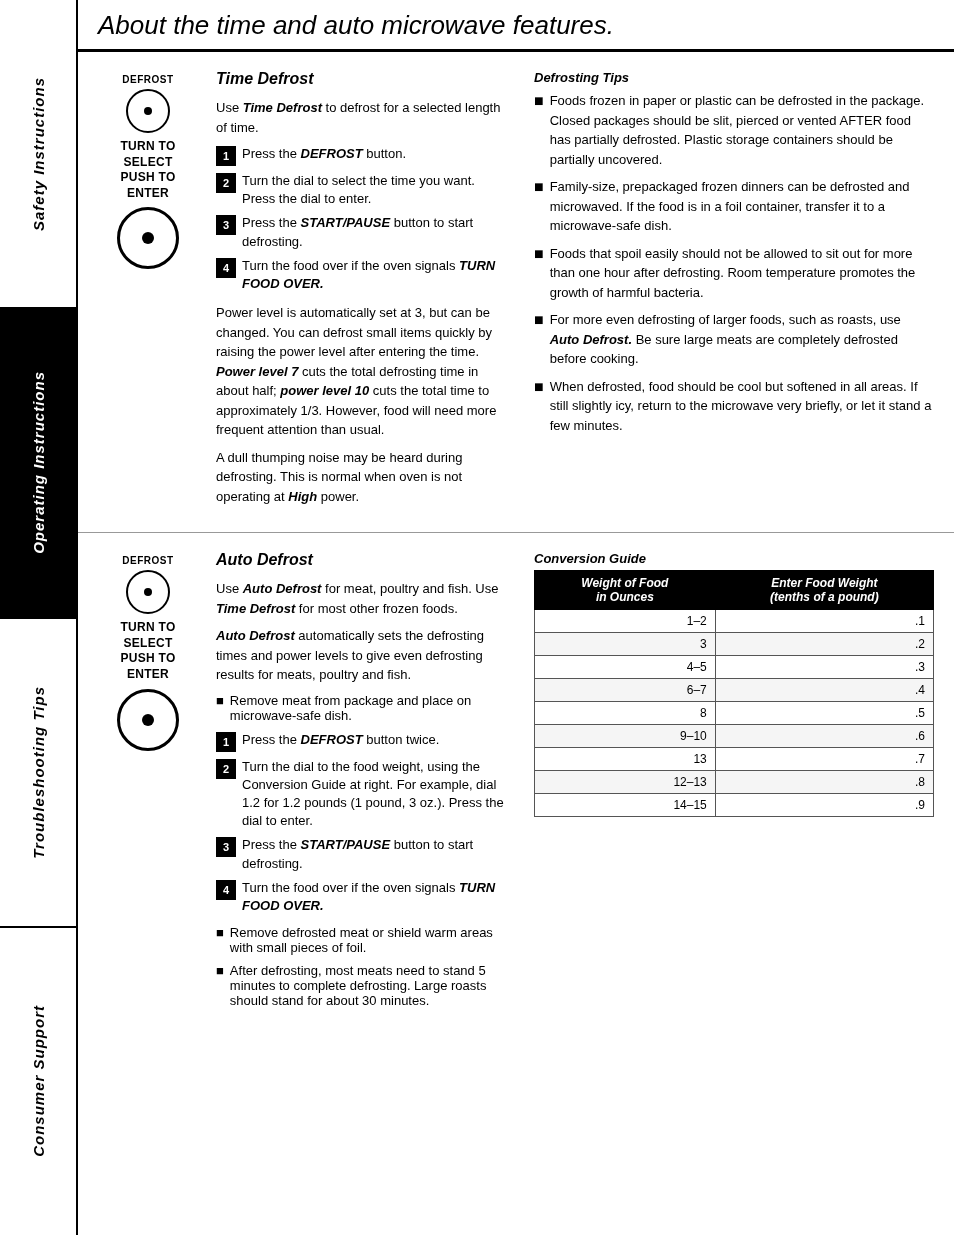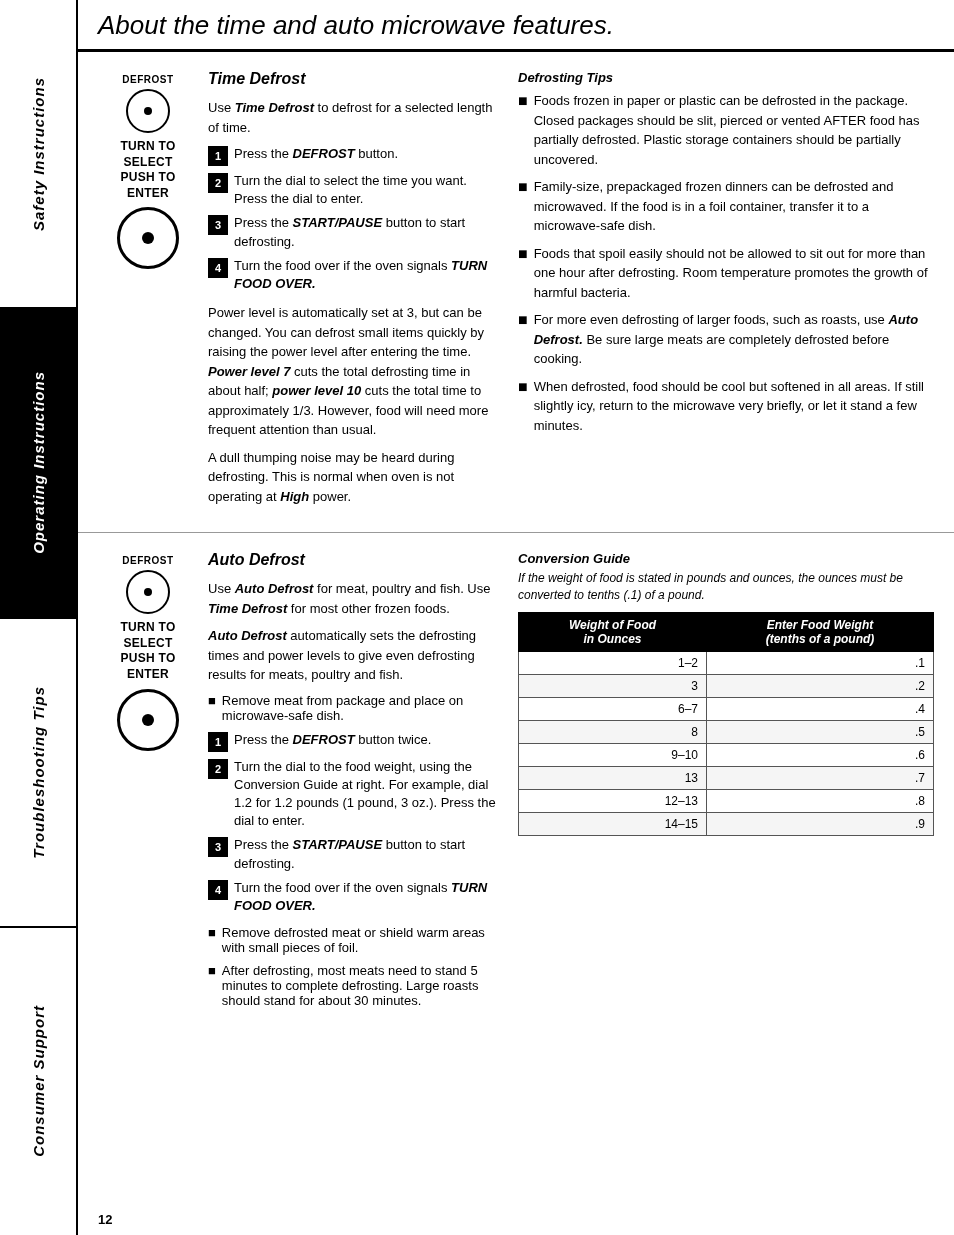--- a/index.html
+++ b/index.html
@@ -74,21 +74,21 @@
       flex-direction: column;
       flex: 1;
     }
 
     
     .section {
       display: flex;
       flex-direction: row;
       border-bottom: 1px solid #999;
       padding: 18px 20px;
-      gap: 10px;
+      gap: 18px;
     }
     .section:last-child { border-bottom: none; }
 
     
     .dial-col {
       width: 100px;
       flex-shrink: 0;
       display: flex;
       flex-direction: column;
       align-items: center;
@@ -431,40 +431,41 @@
           <span>Remove defrosted meat or shield warm areas with small pieces of foil.</span>
         </div>
         <div class="bullet-item">
           <span>■</span>
           <span>After defrosting, most meats need to stand 5 minutes to complete defrosting. Large roasts should stand for about 30 minutes.</span>
         </div>
       </div>
 
       <div class="right-col">
         <div class="conversion-guide-label">Conversion Guide</div>
-        <div class="conversion-intro">
-          If the weight of food is stated in pounds and ounces, the ounces must be converted to tenths (.1) of a pound.
-        </div>
         <table class="conv-table">
           <thead>
             <tr>
               <th><em>Weight of Food<br>in Ounces</em></th>
               <th><em>Enter Food Weight<br>(tenths of a pound)</em></th>
             </tr>
           </thead>
           <tbody id="conv-table-body">
           <tr>
                 <td>1–2</td>
                 <td>.1</td>
               </tr>
               <tr>
                 <td>3</td>
                 <td>.2</td>
               </tr>
               <tr>
+                <td>4–5</td>
+                <td>.3</td>
+              </tr>
+              <tr>
                 <td>6–7</td>
                 <td>.4</td>
               </tr>
               <tr>
                 <td>8</td>
                 <td>.5</td>
               </tr>
               <tr>
                 <td>9–10</td>
                 <td>.6</td>
@@ -482,17 +483,14 @@
                 <td>.9</td>
               </tr>
             </tbody>
         </table>
       </div>
 
     </div>
 
   </div>
 
-  <div class="page-footer">
-    <span>12</span>
-  </div>
 
 </div>
 
 </body></html>

